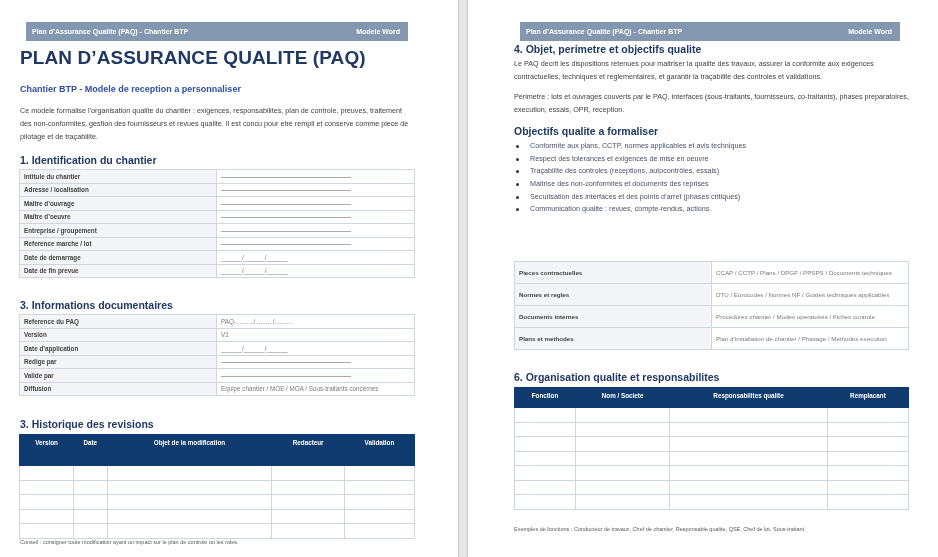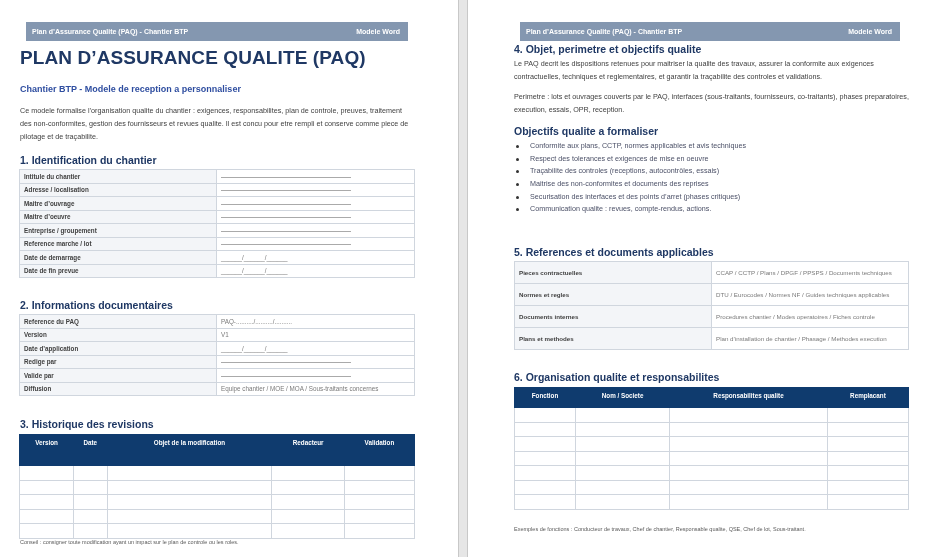--- a/index.html
+++ b/index.html
@@ -94,21 +94,21 @@
           <td class="k">Date de demarrage</td>
           <td class="v">______/______/______</td>
         </tr>
         <tr>
           <td class="k">Date de fin prevue</td>
           <td class="v">______/______/______</td>
         </tr>
       </tbody>
   </table>
 
-  <div class="h2" style="left:20px; top:284px;">2. Informations documentaires</div>
+  <div class="h2" style="left:20px; top:284px;">3. Informations documentaires</div>
   <table class="kv" id="t2" style="left:19px; top:299px; width:396px;">
     <colgroup>
         <col style="width:197px">
         <col>
       </colgroup>
     <tbody>
         <tr>
           <td class="k">Reference du PAQ</td>
           <td class="v">PAQ-........../........../..........</td>
         </tr>
@@ -202,21 +202,20 @@
   <div class="h2" style="left:46px; top:110px;">Objectifs qualite a formaliser</div>
   <ul class="bullets" id="objectives" style="left:46px; top:125px; width:395px;">
       <li><span class="dot"></span><span>Conformite aux plans, CCTP, normes applicables et avis techniques</span></li>
       <li><span class="dot"></span><span>Respect des tolerances et exigences de mise en oeuvre</span></li>
       <li><span class="dot"></span><span>Traçabilite des controles (receptions, autocontrôles, essais)</span></li>
       <li><span class="dot"></span><span>Maitrise des non-conformites et documents des reprises</span></li>
       <li><span class="dot"></span><span>Securisation des interfaces et des points d’arret (phases critiques)</span></li>
       <li><span class="dot"></span><span>Communication qualite : revues, compte-rendus, actions.</span></li>
     </ul>
 
-  <div class="h2" style="left:46px; top:231px;">5. References et documents applicables</div>
   <table class="kv refs" id="t5" style="left:46px; top:246px; width:395px;">
     <colgroup>
         <col style="width:197px">
         <col>
       </colgroup>
     <tbody>
         <tr style="height: 22px;">
           <td class="k">Pieces contractuelles</td>
           <td class="v">CCAP / CCTP / Plans / DPGF / PPSPS / Documents techniques</td>
         </tr>

